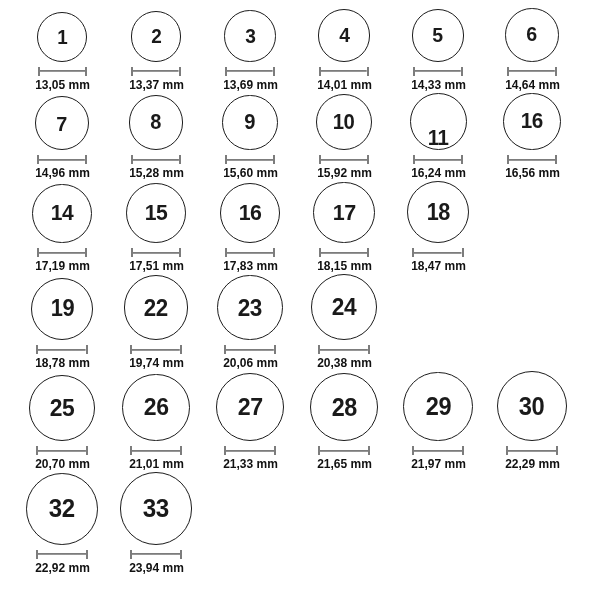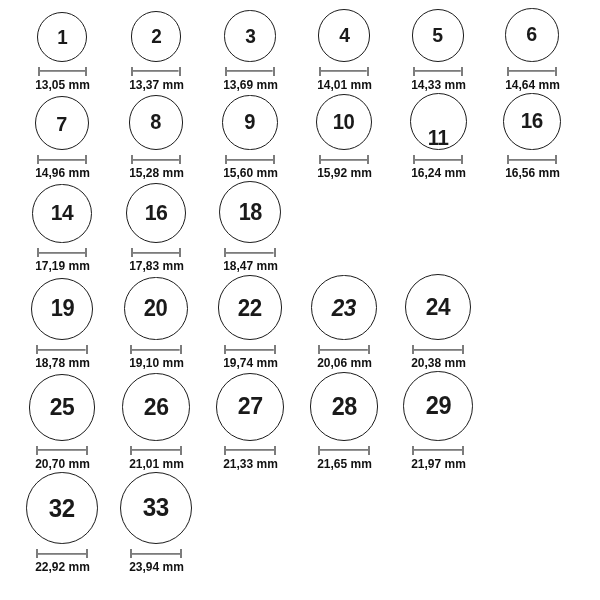--- a/index.html
+++ b/index.html
@@ -156,58 +156,65 @@
     </div>
     <div class="row">
       <div class="cell">
     <div class="circle" style="width: 59.1px; height: 59.1px;">
       <span class="num" style="font-size: 22.34px;">14</span>
     </div>
     <div class="dim" style="width: 50.56px;"></div>
     <div class="label">17,19 mm</div>
   </div>
       <div class="cell">
+    <div class="circle" style="width: 59.8px; height: 59.8px;">
+      <span class="num" style="font-size: 22.52px;">15</span>
+    </div>
+    <div class="dim" style="width: 50.68px;"></div>
+    <div class="label">17,51 mm</div>
+  </div>
+      <div class="cell">
     <div class="circle" style="width: 60.5px; height: 60.5px;">
       <span class="num" style="font-size: 22.7px;">16</span>
     </div>
     <div class="dim" style="width: 50.8px;"></div>
     <div class="label">17,83 mm</div>
   </div>
       <div class="cell">
+    <div class="circle" style="width: 61.2px; height: 61.2px;">
+      <span class="num" style="font-size: 22.88px;">17</span>
+    </div>
+    <div class="dim" style="width: 50.92px;"></div>
+    <div class="label">18,15 mm</div>
+  </div>
+      <div class="cell">
     <div class="circle" style="width: 61.9px; height: 61.9px;">
       <span class="num" style="font-size: 23.06px;">18</span>
     </div>
     <div class="dim" style="width: 51.04px;"></div>
     <div class="label">18,47 mm</div>
   </div>
     </div>
     <div class="row">
       <div class="cell">
     <div class="circle" style="width: 62.6px; height: 62.6px;">
       <span class="num" style="font-size: 23.24px;">19</span>
     </div>
     <div class="dim" style="width: 51.16px;"></div>
     <div class="label">18,78 mm</div>
   </div>
       <div class="cell">
-    <div class="circle" style="width: 63.3px; height: 63.3px;">
-      <span class="num" style="font-size: 23.42px;">20</span>
-    </div>
-    <div class="dim" style="width: 51.28px;"></div>
-    <div class="label">19,10 mm</div>
-  </div>
-      <div class="cell">
     <div class="circle" style="width: 64.7px; height: 64.7px;">
       <span class="num" style="font-size: 23.78px;">22</span>
     </div>
     <div class="dim" style="width: 51.52px;"></div>
     <div class="label">19,74 mm</div>
   </div>
       <div class="cell">
-    <div class="circle" style="width: 65.4px; height: 65.4px; font-style: italic;">
+    <div class="circle" style="width: 65.4px; height: 65.4px;">
       <span class="num" style="font-size: 23.96px;">23</span>
     </div>
     <div class="dim" style="width: 51.64px;"></div>
     <div class="label">20,06 mm</div>
   </div>
       <div class="cell">
     <div class="circle" style="width: 66.1px; height: 66.1px;">
       <span class="num" style="font-size: 24.14px;">24</span>
     </div>
     <div class="dim" style="width: 51.76px;"></div>
@@ -242,20 +249,27 @@
     </div>
     <div class="dim" style="width: 52.24px;"></div>
     <div class="label">21,65 mm</div>
   </div>
       <div class="cell">
     <div class="circle" style="width: 69.6px; height: 69.6px;">
       <span class="num" style="font-size: 25.04px;">29</span>
     </div>
     <div class="dim" style="width: 52.36px;"></div>
     <div class="label">21,97 mm</div>
+  </div>
+      <div class="cell">
+    <div class="circle" style="width: 70.3px; height: 70.3px;">
+      <span class="num" style="font-size: 25.22px;">30</span>
+    </div>
+    <div class="dim" style="width: 52.48px;"></div>
+    <div class="label">22,29 mm</div>
   </div>
     </div>
     <div class="row">
       <div class="cell">
     <div class="circle" style="width: 71.7px; height: 71.7px;">
       <span class="num" style="font-size: 25.58px;">32</span>
     </div>
     <div class="dim" style="width: 52.72px;"></div>
     <div class="label">22,92 mm</div>
   </div>

